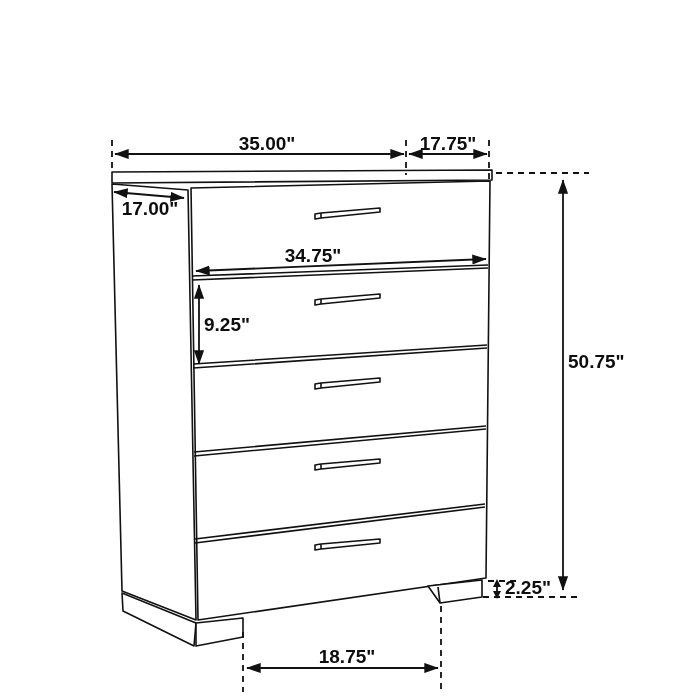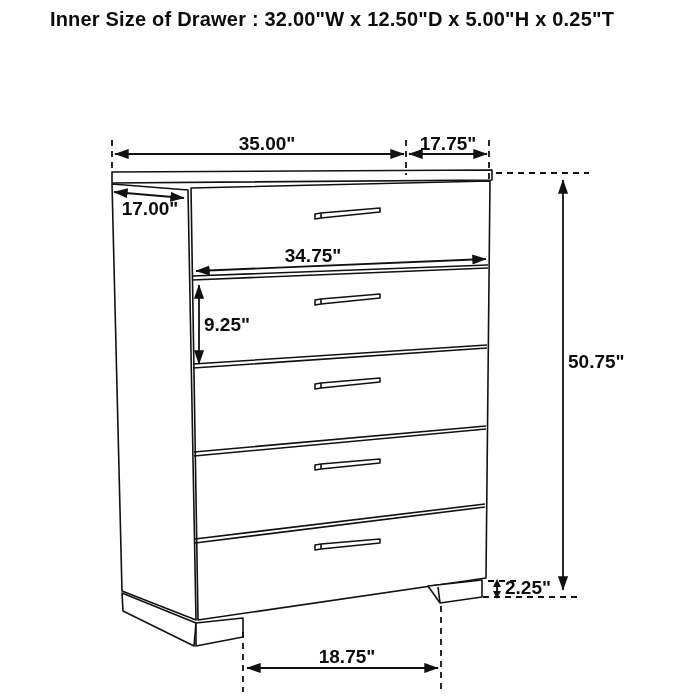--- a/index.html
+++ b/index.html
@@ -63,21 +63,20 @@
     font-weight: 700;
     fill: #0d0d0d;
   }
   .solidfill { fill: #111111; stroke: none; }
 </style>
 </head>
 <body>
 
 <div class="stage">
 
-  <div class="page-title">Inner Size of Drawer : 32.00"W x 12.50"D x 5.00"H x 0.25"T</div>
 
   <svg class="diagram" width="700" height="700" viewBox="0 0 700 700">
     <defs>
       <marker id="ah" markerWidth="8" markerHeight="5.6" refX="7.6" refY="2.8" orient="auto-start-reverse" markerUnits="strokeWidth">
         <path d="M0,0 L8,2.8 L0,5.6 Z" fill="#111111"></path>
       </marker>
     </defs>
 
     <g>
 

